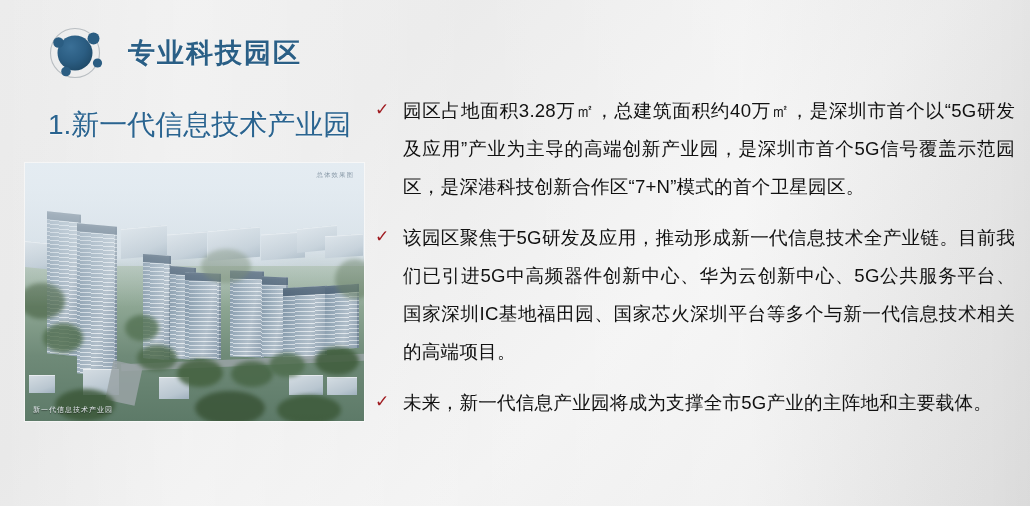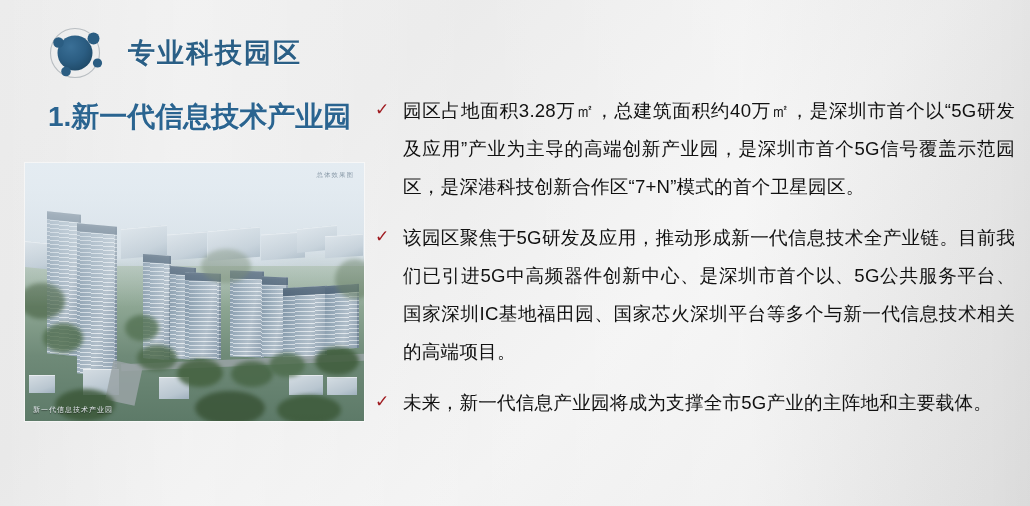--- a/index.html
+++ b/index.html
@@ -56,23 +56,23 @@
     font-weight: bold;
     color: #2a5f86;
     letter-spacing: 2px;
     white-space: nowrap;
     text-shadow: 0 1px 0 rgba(255,255,255,0.6);
   }
 
   .subheading {
     position: absolute;
     left: 48px;
-    top: 98px;
+    top: 106px;
     font-size: 28px;
-    font-weight: bold;
+    font-weight: normal;
     color: #2a6490;
     letter-spacing: 0px;
     white-space: nowrap;
     text-shadow: 0 1px 0 rgba(255,255,255,0.55);
   }
 
   
   .render-figure {
     position: absolute;
     left: 25px;
@@ -308,21 +308,21 @@
 
   <div class="bullets">
 
     <div class="bullet-row">
       <div class="tick">✓</div>
       <div class="bullet-text">园区占地面积3.28万㎡，总建筑面积约40万㎡，是深圳市首个以“5G研发及应用”产业为主导的高端创新产业园，是深圳市首个5G信号覆盖示范园区，是深港科技创新合作区“7+N”模式的首个卫星园区。</div>
     </div>
 
     <div class="bullet-row">
       <div class="tick">✓</div>
-      <div class="bullet-text">该园区聚焦于5G研发及应用，推动形成新一代信息技术全产业链。目前我们已引进5G中高频器件创新中心、是深圳市首个以、5G公共服务平台、国家深圳IC基地福田园、国家芯火深圳平台等多个与新一代信息技术相关的高端项目。</div>
+      <div class="bullet-text">该园区聚焦于5G研发及应用，推动形成新一代信息技术全产业链。目前我们已引进5G中高频器件创新中心、华为云创新中心、5G公共服务平台、国家深圳IC基地福田园、国家芯火深圳平台等多个与新一代信息技术相关的高端项目。</div>
     </div>
 
     <div class="bullet-row">
       <div class="tick">✓</div>
       <div class="bullet-text">未来，新一代信息产业园将成为支撑全市5G产业的主阵地和主要载体。</div>
     </div>
 
   </div>
 
 </div>

